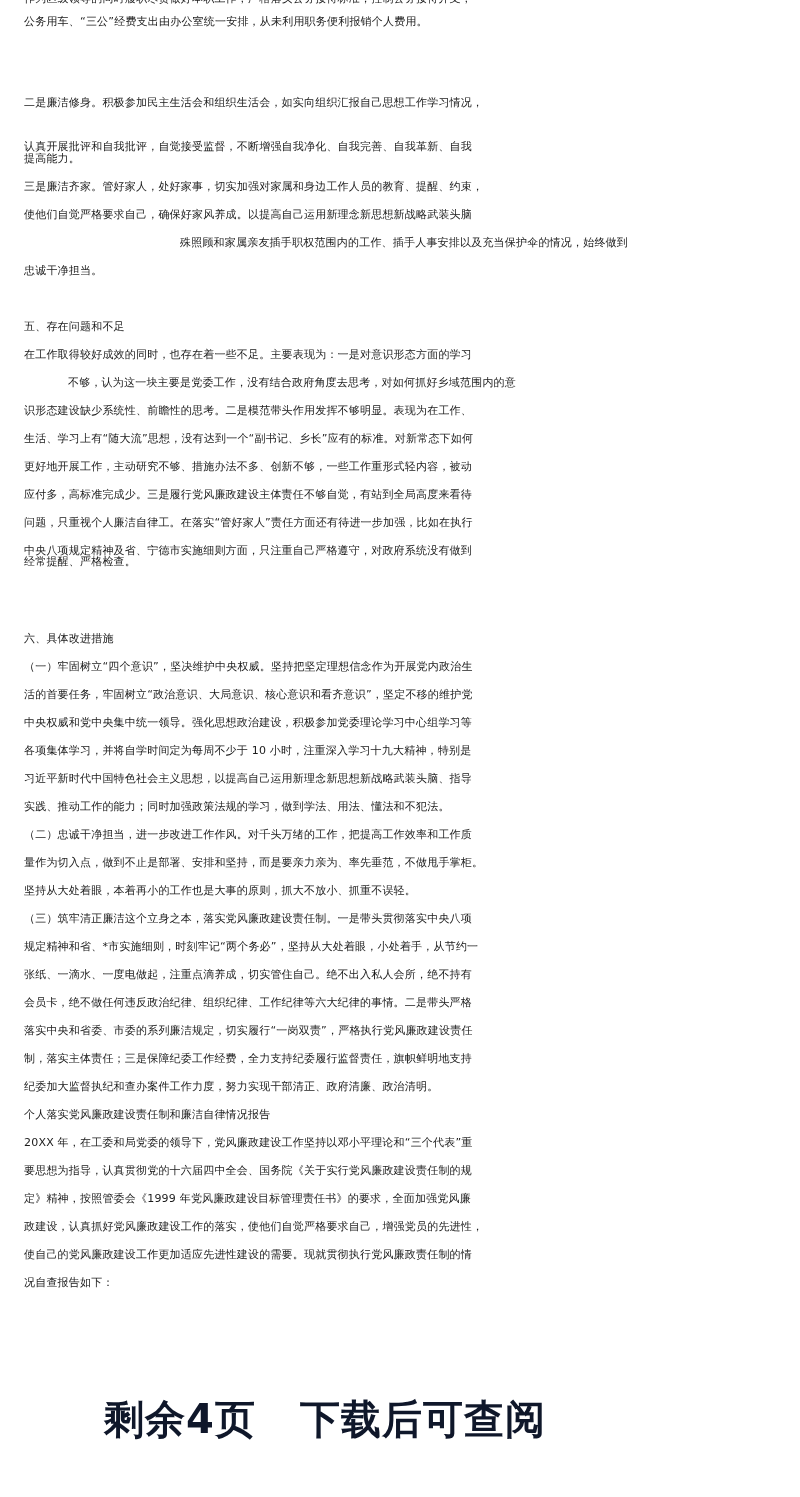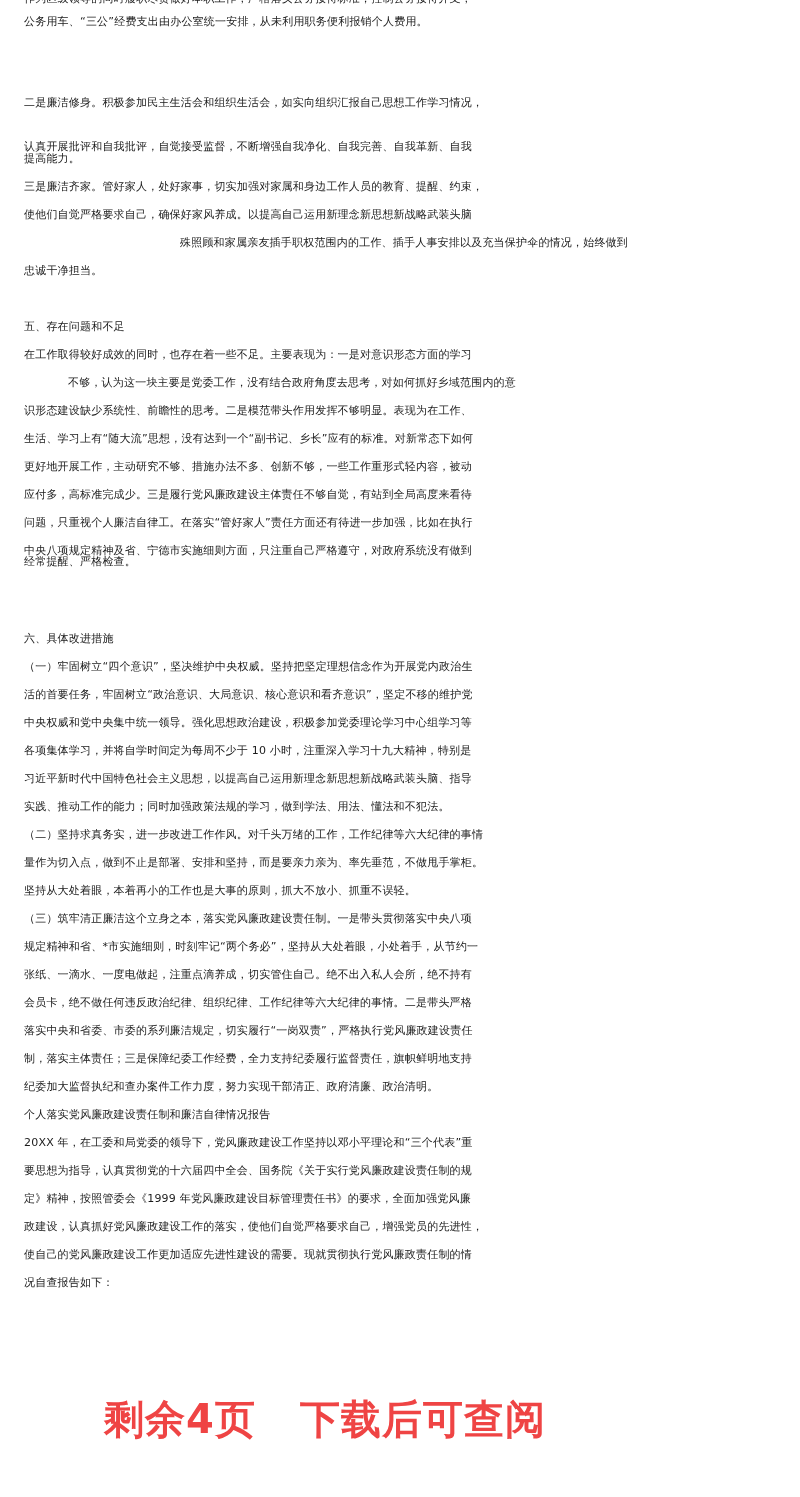--- a/index.html
+++ b/index.html
@@ -4,21 +4,21 @@
   <style>
     html, body { margin: 0; padding: 0; background: #ffffff; }
     body { width: 800px; height: 1497px; position: relative; overflow: hidden;
            font-family: "DejaVu Sans", "Liberation Sans", sans-serif; color: #1a1a1a; }
     .page { position: absolute; left: 0; top: 0; width: 800px; height: 1497px; }
     .line { position: absolute; left: 24px; width: 760px; font-size: 11px; line-height: 28px;
             height: 28px; white-space: nowrap; overflow: hidden; letter-spacing: 0.2px; }
     .watermark { position: absolute; color: rgba(190,190,190,0.18); font-size: 60px; font-weight: bold;
                  transform: rotate(-55deg); pointer-events: none; }
     .more-banner { position: absolute; left: 0; top: 1392px; width: 650px; text-align: center;
-                   font-size: 40px; font-weight: bold; color: #ef4444; letter-spacing: 1px;
+                   font-size: 40px; font-weight: bold; color: #0f172a; letter-spacing: 1px;
                    font-family: "DejaVu Sans", sans-serif; }
     .more-banner span { display: inline-block; }
     .more-banner .gap { width: 44px; }
   </style>
 </head>
 <body>
 
 <div class="page">
   <div class="watermark" style="left:150px;top:470px;">　</div>
   <div class="watermark" style="left:560px;top:470px;">　</div>
@@ -42,21 +42,21 @@
       <div class="line" style="top: 509px;">问题，只重视个人廉洁自律工。在落实“管好家人”责任方面还有待进一步加强，比如在执行</div>
       <div class="line" style="top: 537px;">中央八项规定精神及省、宁德市实施细则方面，只注重自己严格遵守，对政府系统没有做到</div>
       <div class="line" style="top: 548px;">经常提醒、严格检查。</div>
       <div class="line" style="top: 625px;">六、具体改进措施</div>
       <div class="line" style="top: 653px;">（一）牢固树立“四个意识”，坚决维护中央权威。坚持把坚定理想信念作为开展党内政治生</div>
       <div class="line" style="top: 681px;">活的首要任务，牢固树立“政治意识、大局意识、核心意识和看齐意识”，坚定不移的维护党</div>
       <div class="line" style="top: 709px;">中央权威和党中央集中统一领导。强化思想政治建设，积极参加党委理论学习中心组学习等</div>
       <div class="line" style="top: 737px;">各项集体学习，并将自学时间定为每周不少于 10 小时，注重深入学习十九大精神，特别是</div>
       <div class="line" style="top: 765px;">习近平新时代中国特色社会主义思想，以提高自己运用新理念新思想新战略武装头脑、指导</div>
       <div class="line" style="top: 793px;">实践、推动工作的能力；同时加强政策法规的学习，做到学法、用法、懂法和不犯法。</div>
-      <div class="line" style="top: 821px;">（二）坚持求真务实，进一步改进工作作风。对千头万绪的工作，工作纪律等六大纪律的事情</div>
+      <div class="line" style="top: 821px;">（二）忠诚干净担当，进一步改进工作作风。对千头万绪的工作，把提高工作效率和工作质</div>
       <div class="line" style="top: 849px;">量作为切入点，做到不止是部署、安排和坚持，而是要亲力亲为、率先垂范，不做甩手掌柜。</div>
       <div class="line" style="top: 877px;">坚持从大处着眼，本着再小的工作也是大事的原则，抓大不放小、抓重不误轻。</div>
       <div class="line" style="top: 905px;">（三）筑牢清正廉洁这个立身之本，落实党风廉政建设责任制。一是带头贯彻落实中央八项</div>
       <div class="line" style="top: 933px;">规定精神和省、*市实施细则，时刻牢记“两个务必”，坚持从大处着眼，小处着手，从节约一</div>
       <div class="line" style="top: 961px;">张纸、一滴水、一度电做起，注重点滴养成，切实管住自己。绝不出入私人会所，绝不持有</div>
       <div class="line" style="top: 989px;">会员卡，绝不做任何违反政治纪律、组织纪律、工作纪律等六大纪律的事情。二是带头严格</div>
       <div class="line" style="top: 1017px;">落实中央和省委、市委的系列廉洁规定，切实履行“一岗双责”，严格执行党风廉政建设责任</div>
       <div class="line" style="top: 1045px;">制，落实主体责任；三是保障纪委工作经费，全力支持纪委履行监督责任，旗帜鲜明地支持</div>
       <div class="line" style="top: 1073px;">纪委加大监督执纪和查办案件工作力度，努力实现干部清正、政府清廉、政治清明。</div>
       <div class="line" style="top: 1101px;">个人落实党风廉政建设责任制和廉洁自律情况报告</div>

